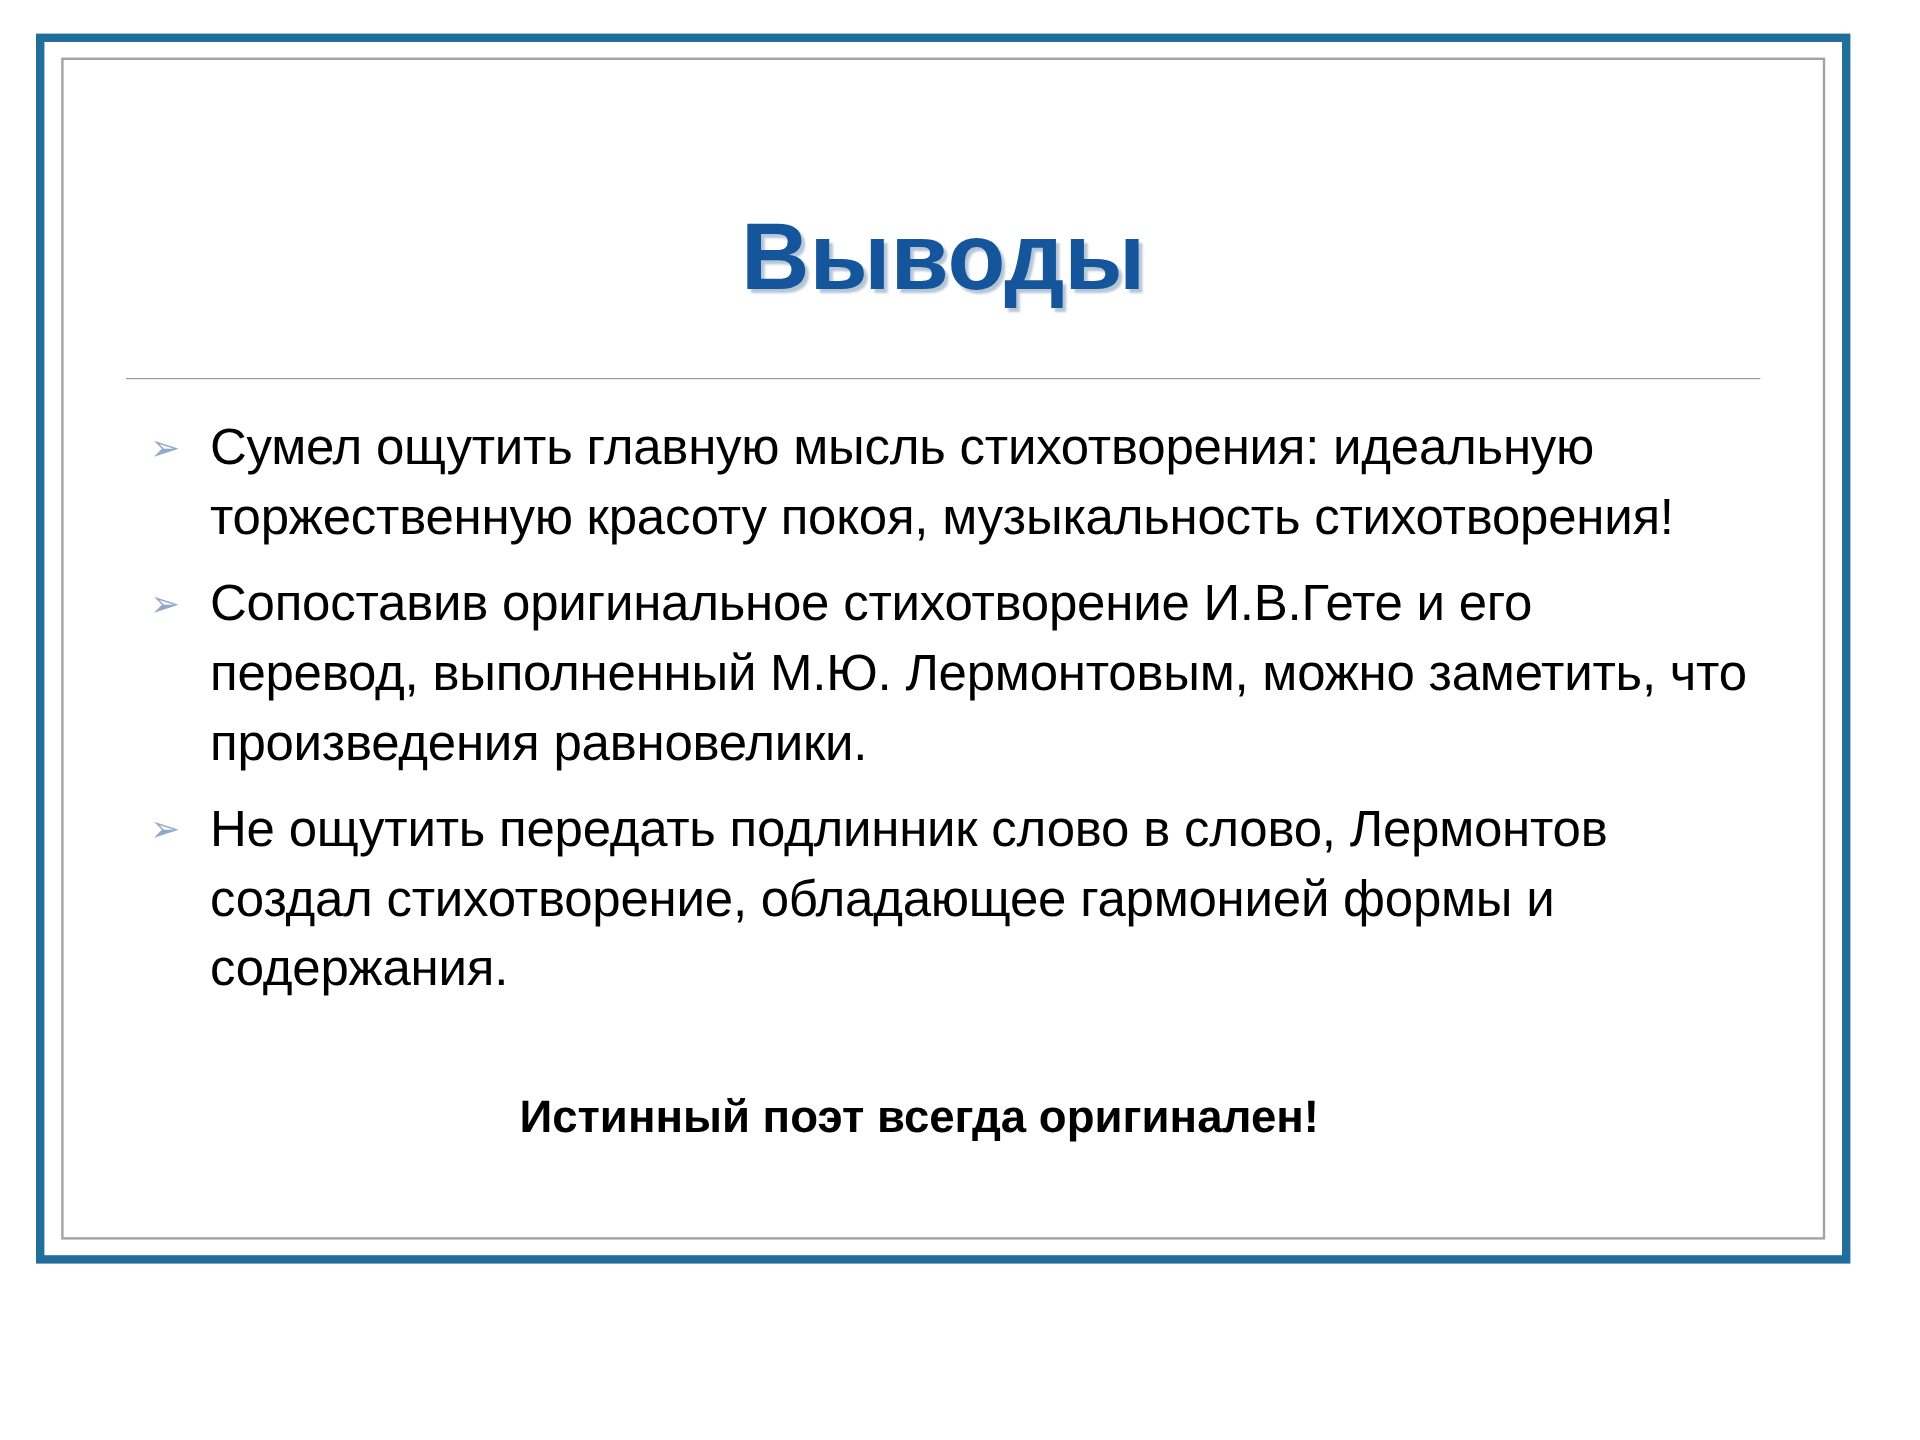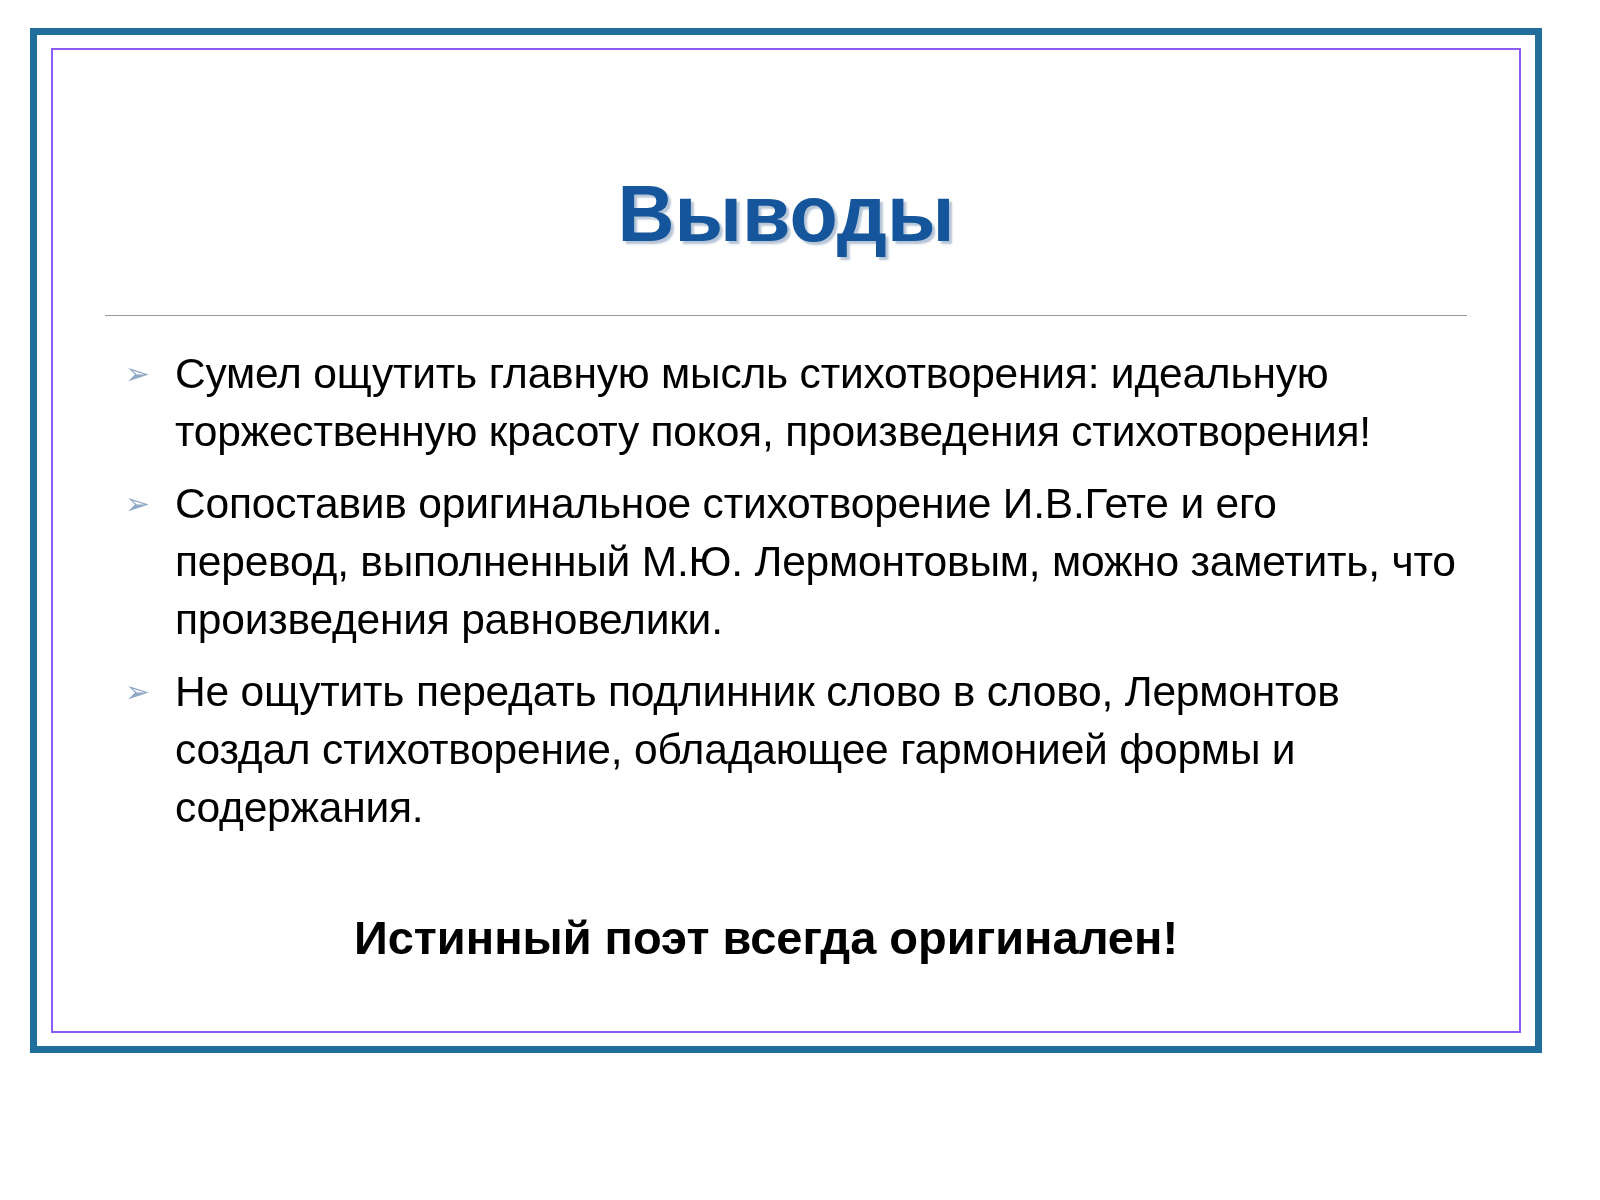--- a/index.html
+++ b/index.html
@@ -24,21 +24,21 @@
     background: #ffffff;
     box-sizing: border-box;
   }
 
   .slide-inner {
     position: absolute;
     left: 14px;
     top: 13px;
     right: 14px;
     bottom: 13px;
-    border: 2px solid #8b5cf6;
+    border: 2px solid #a3a3a3;
     box-sizing: border-box;
     text-decoration: underline;
   }
 
   .slide-content {
     position: absolute;
     left: 0;
     top: 0;
     width: 100%;
     height: 100%;
@@ -99,42 +99,42 @@
     color: #000000;
     letter-spacing: -0.2px;
   }
 
   .closing {
     position: absolute;
     left: 60px;
     right: 60px;
     top: 860px;
     text-align: center;
-    font-size: 47px;
+    font-size: 38px;
     font-weight: bold;
     color: #000000;
     padding-right: 40px;
     box-sizing: border-box;
   }
 </style>
 </head>
 <body>
 
 <div class="slide-outer">
   <div class="slide-inner">
     <div class="slide-content">
 
       <div class="title">Выводы</div>
       <div class="title-rule"></div>
 
       <div class="body-list">
 
         <div class="bullet-row">
           <span class="bullet-mark">➢</span>
-          <span class="bullet-text">Сумел ощутить главную мысль стихотворения: идеальную торжественную красоту покоя, произведения стихотворения!</span>
+          <span class="bullet-text">Сумел ощутить главную мысль стихотворения: идеальную торжественную красоту покоя, музыкальность стихотворения!</span>
         </div>
 
         <div class="bullet-row">
           <span class="bullet-mark">➢</span>
           <span class="bullet-text">Сопоставив оригинальное стихотворение И.В.Гете и его перевод, выполненный М.Ю. Лермонтовым, можно заметить, что произведения равновелики.</span>
         </div>
 
         <div class="bullet-row">
           <span class="bullet-mark">➢</span>
           <span class="bullet-text">Не ощутить передать подлинник слово в слово, Лермонтов создал стихотворение, обладающее гармонией формы и содержания.</span>

